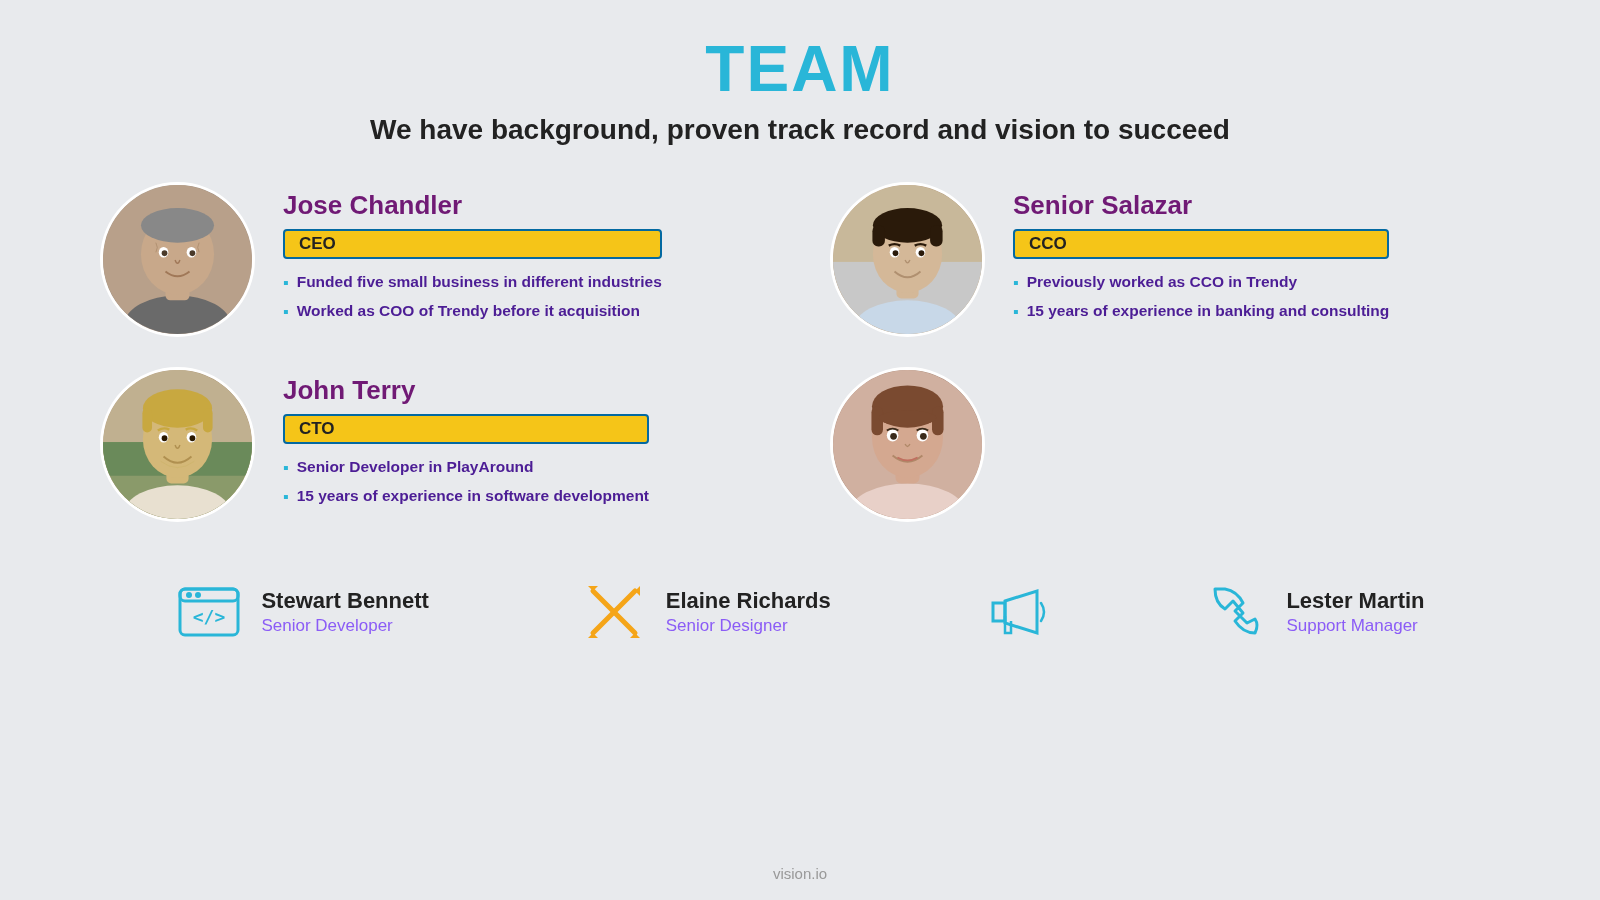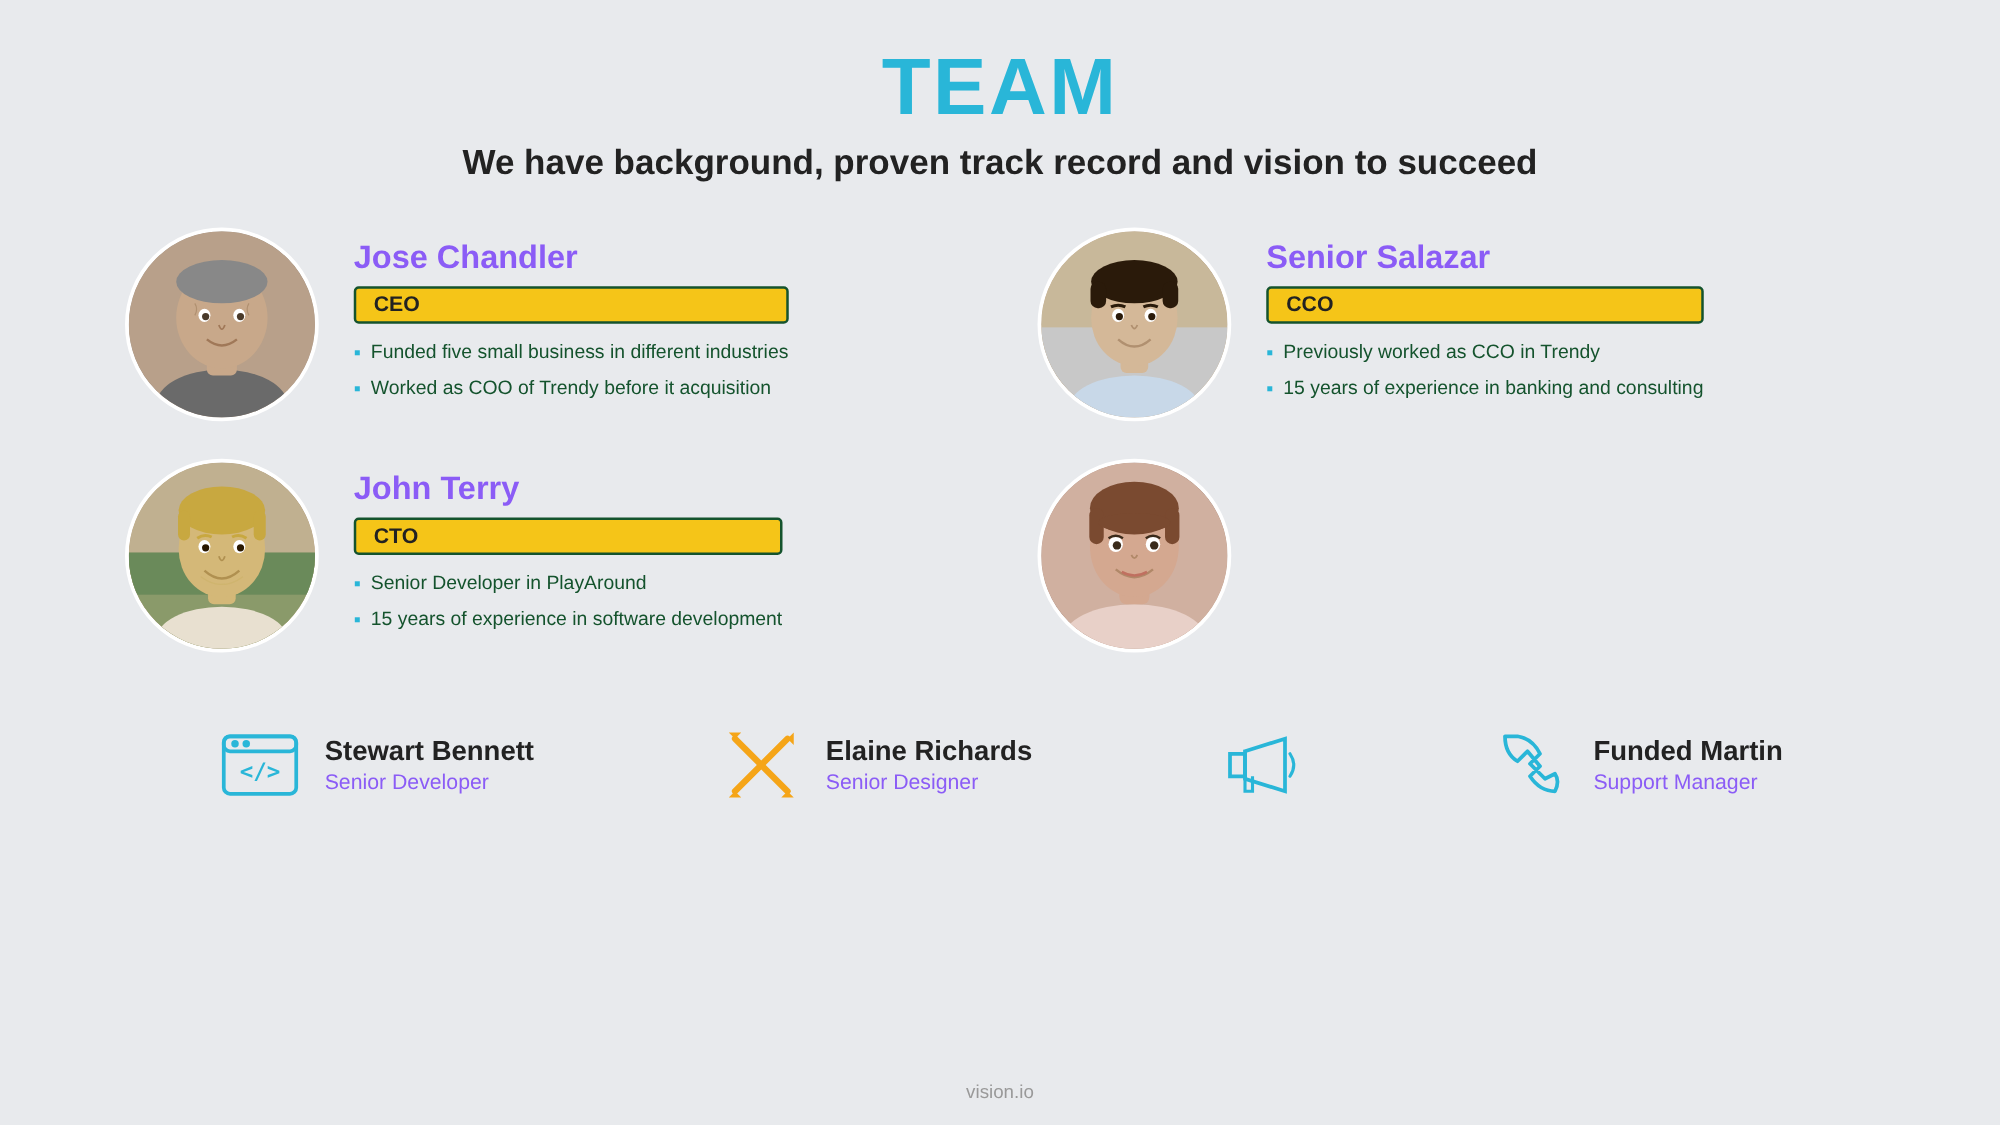--- a/index.html
+++ b/index.html
@@ -67,48 +67,49 @@
     .member-info {
       display: flex;
       flex-direction: column;
       justify-content: flex-start;
       padding-top: 8px;
     }
 
     .member-name {
       font-size: 26px;
       font-weight: 700;
-      color: #8b5cf6;
+      color: #701a75;
       margin-bottom: 8px;
     }
 
     .role-badge {
       display: inline-block;
       background: #f5c518;
       color: #222;
       font-size: 17px;
       font-weight: 700;
       padding: 3px 14px;
       border-radius: 4px;
       margin-bottom: 12px;
-      border: 2px solid #14532d;
+      border: 2px solid #0369a1;
     }
 
     .bullet-list {
       list-style: none;
       padding: 0;
     }
 
     .bullet-list li {
       display: flex;
       align-items: flex-start;
       font-size: 15.5px;
-      color: #14532d;
+      color: #4c1d95;
       margin-bottom: 6px;
       line-height: 1.4;
+      font-weight: bold;
     }
 
     .bullet-list li::before {
       content: '▪';
       color: #29b6d8;
       font-size: 16px;
       margin-right: 8px;
       flex-shrink: 0;
       margin-top: 1px;
     }
@@ -382,21 +383,21 @@
   </div>
 
   <div class="bottom-member">
     <div class="bottom-icon">
       <svg viewBox="0 0 62 62" xmlns="http://www.w3.org/2000/svg">
 
         <path d="M12 8 Q12 22 22 28 L30 20 L40 32 L32 40 Q40 52 52 52 Q56 44 52 38 L44 42 L32 30 L40 22 Q34 10 22 8 Z" fill="none" stroke="#29b6d8" stroke-width="3" stroke-linejoin="round"></path>
       </svg>
     </div>
     <div class="bottom-info">
-      <span class="bottom-name">Funded Martin</span>
+      <span class="bottom-name">Lester Martin</span>
       <span class="bottom-role">Support Manager</span>
     </div>
   </div>
 
 </div>
 
 <div class="footer">
   <span>vision.io</span>
 </div>
 

